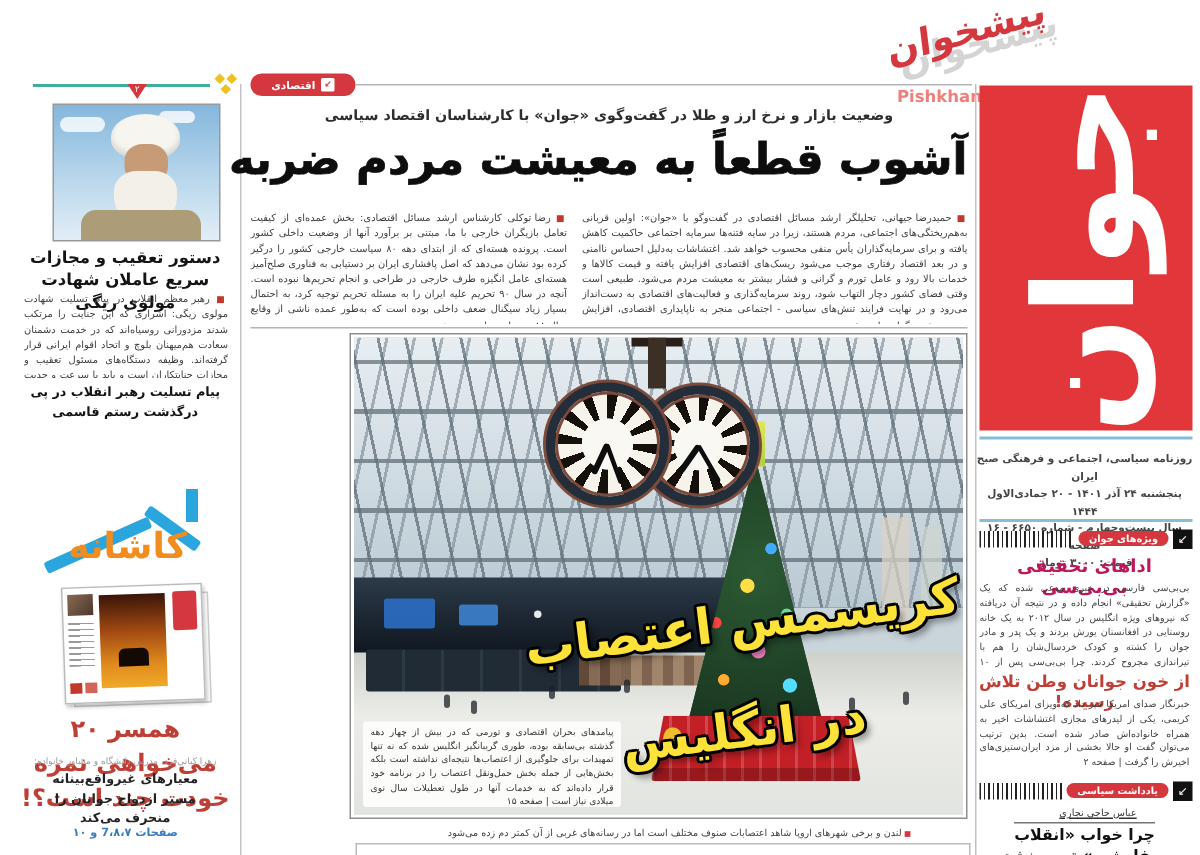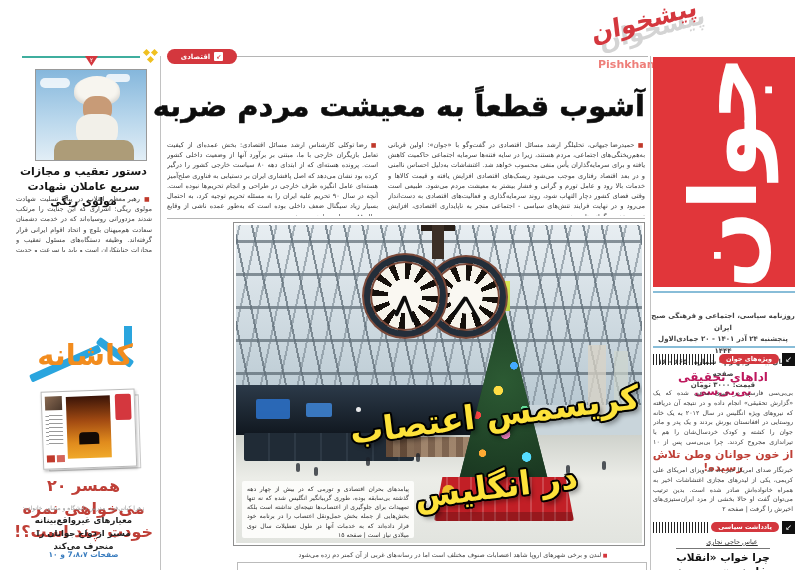--- a/index.html
+++ b/index.html
@@ -16,21 +16,21 @@
   .pk-shadow{position:absolute;left:10px;top:12px;font-size:25px;font-weight:bold;color:#d4d4d4;
              transform:rotate(-15deg) skewX(-8deg);white-space:nowrap;}
   .pk-callig{position:absolute;left:2px;top:4px;font-size:25px;font-weight:bold;color:#d4373e;
              transform:rotate(-15deg) skewX(-8deg);white-space:nowrap;}
   .pk-domain{position:absolute;left:10px;top:56px;font-size:11px;font-weight:bold;color:#ee7f7a;direction:ltr;}
   
   .javan-box{left:653px;top:57px;width:142px;height:230px;background:#e1363a;overflow:hidden;}
   .javan-box span{position:absolute;left:50%;top:50%;transform:translate(-50%,-50%) rotate(-90deg);
                   font-size:92px;font-weight:900;color:#fff;white-space:nowrap;}
   .sep{height:2px;background:#88bdd8;}
-  .mast-info{left:651px;top:311px;width:144px;font-size:7px;line-height:1.65;font-weight:bold;color:#444;text-align:center;}
+  .mast-info{left:651px;top:301px;width:144px;font-size:7px;line-height:1.65;font-weight:bold;color:#444;text-align:center;}
   
   .vline{width:1px;background:#c2c2c2;}
   .hline{height:1px;background:#b5b5b5;}
   
   .sb-line{left:22px;top:56px;width:118px;height:2px;background:#3fae9e;}
   .sb-marker{left:85px;top:56px;width:13px;height:10px;background:#d4373e;color:#fff;font-size:6px;
              line-height:8px;text-align:center;clip-path:polygon(0 0,100% 0,50% 100%);}
   .orn{left:144px;top:48px;width:16px;height:16px;}
   .orn i{position:absolute;width:5px;height:5px;background:#f0c020;transform:rotate(45deg);}
   .tag-econ{left:167px;top:49px;width:70px;height:15px;background:#d4373e;border-radius:8px;display:flex;
@@ -123,21 +123,21 @@
   .sb-headline{left:13px;top:165px;width:141px;font-size:11px;font-weight:bold;color:#141414;line-height:1.35;text-align:center;}
   .sb-body1{left:16px;top:194px;width:136px;height:58px;}
   .sb-subhead{left:13px;top:256px;width:141px;font-size:8.5px;font-weight:bold;color:#141414;line-height:1.5;text-align:center;}
   .sb-body2{left:16px;top:278px;width:136px;height:40px;}
   .kashaneh{left:18px;top:318px;width:134px;height:76px;}
   .roof-l{position:absolute;left:6px;top:26px;width:76px;height:8px;background:#2aa5de;border-radius:2px;
           transform:rotate(-24deg);transform-origin:100% 50%;}
   .roof-r{position:absolute;left:80px;top:18px;width:42px;height:8px;background:#2aa5de;border-radius:2px;
           transform:rotate(36deg);transform-origin:0 50%;}
   .chimney{position:absolute;left:106px;top:8px;width:8px;height:22px;background:#2aa5de;}
-  .kash-text{position:absolute;left:0;top:20px;width:100%;text-align:center;font-size:29px;font-weight:bold;color:#f28c1e;}
+  .kash-text{position:absolute;left:0;top:32px;width:100%;text-align:center;font-size:24px;font-weight:bold;color:#f28c1e;}
   .thumb-wrap{left:42px;top:390px;width:100px;height:84px;transform:rotate(-2deg);}
   .thumb-back{position:absolute;left:6px;top:6px;width:92px;height:74px;background:#fff;border:1px solid #ccc;}
   .thumb-page{position:absolute;left:0;top:0;width:94px;height:78px;background:#fff;border:1px solid #bbb;
               box-shadow:1px 2px 3px rgba(0,0,0,.25);}
   .t-mast{position:absolute;right:3px;top:4px;width:16px;height:26px;background:#d4373e;border-radius:2px;}
   .t-poster{position:absolute;left:24px;top:5px;width:44px;height:62px;
             background:linear-gradient(180deg,#3a1408 0%,#a34b12 40%,#e08b1d 75%,#f0a92a 100%);}
   .t-sil{position:absolute;left:12px;bottom:14px;width:20px;height:12px;background:#140a05;border-radius:4px 4px 0 0;}
   .t-photo{position:absolute;left:3px;top:4px;width:17px;height:14px;background:linear-gradient(135deg,#8a6a52,#4a382c);}
   .t-lines{position:absolute;left:3px;top:22px;width:17px;height:30px;
@@ -183,20 +183,21 @@
     <i style="left:0;top:2px;"></i>
       <i style="left:8px;top:2px;"></i>
       <i style="left:4px;top:9px;"></i>
   </div>
   <div class="abs tag-econ">
     <span class="tag-icon">↙</span>
     <span>اقتصادی</span>
   </div>
   <div class="abs hline" style="left:237px;top:56px;width:411px;"></div>
 
+  <div class="abs kicker center">وضعیت بازار و نرخ ارز و طلا در گفت‌وگوی «جوان» با کارشناسان اقتصاد سیاسی</div>
   <div class="abs headline center">آشوب قطعاً به معیشت مردم ضربه زد</div>
   <div class="abs smalltext bulleted col-r">حمیدرضا جیهانی، تحلیلگر ارشد مسائل اقتصادی در گفت‌وگو با «جوان»: اولین قربانی به‌هم‌ریختگی‌های اجتماعی، مردم هستند، زیرا در سایه فتنه‌ها سرمایه اجتماعی حاکمیت کاهش یافته و برای سرمایه‌گذاران یأس منفی محسوب خواهد شد. اغتشاشات به‌دلیل احساس ناامنی و در بعد اقتصاد رفتاری موجب می‌شود ریسک‌های اقتصادی افزایش یافته و قیمت کالاها و خدمات بالا رود و عامل تورم و گرانی و فشار بیشتر به معیشت مردم می‌شود. طبیعی است وقتی فضای کشور دچار التهاب شود، روند سرمایه‌گذاری و فعالیت‌های اقتصادی به دست‌انداز می‌رود و در نهایت فرایند تنش‌های سیاسی - اجتماعی منجر به ناپایداری اقتصادی، افزایش تورم و تشدید گرانی‌ها می‌شود</div>
   <div class="abs smalltext bulleted col-l">رضا توکلی کارشناس ارشد مسائل اقتصادی: بخش عمده‌ای از کیفیت تعامل بازیگران خارجی با ما، مبتنی بر برآورد آنها از وضعیت داخلی کشور است. پرونده هسته‌ای که از ابتدای دهه ۸۰ سیاست خارجی کشور را درگیر کرده بود نشان می‌دهد که اصل پافشاری ایران بر دستیابی به فناوری صلح‌آمیز هسته‌ای عامل انگیزه طرف خارجی در طراحی و انجام تحریم‌ها نبوده است. آنچه در سال ۹۰ تحریم علیه ایران را به مسئله تحریم توجیه کرد، به احتمال بسیار زیاد سیگنال ضعف داخلی بوده است که به‌طور عمده ناشی از وقایع سال ۸۸ بوده است | همین صفحه</div>
   <div class="abs hline" style="left:167px;top:218px;width:478px;"></div>
 
   <div class="abs photo-frame">
     <div class="photo">
       <div class="roof"></div>
       <div class="floor"></div>
       <div class="mezz">
@@ -239,20 +240,21 @@
   <div class="abs portrait">
     <div class="cloud" style="left:4px;top:8px;width:30px;height:10px;"></div>
     <div class="cloud" style="left:70px;top:4px;width:24px;height:8px;"></div>
     <div class="turban"></div>
     <div class="face"></div>
     <div class="beard"></div>
     <div class="robe"></div>
   </div>
   <div class="abs sb-headline">دستور تعقیب و مجازات سریع عاملان شهادت مولوی ریگی</div>
   <div class="abs smalltext bulleted sb-body1">رهبر معظم انقلاب در پیام تسلیت شهادت مولوی ریگی: اشراری که این جنایت را مرتکب شدند مزدورانی روسیاه‌اند که در خدمت دشمنان سعادت هم‌میهنان بلوچ و اتحاد اقوام ایرانی قرار گرفته‌اند. وظیفه دستگاه‌های مسئول تعقیب و مجازات جنایتکاران است و باید با سرعت و جدیت انجام شود</div>
+  <div class="abs sb-subhead">پیام تسلیت رهبر انقلاب در پی درگذشت رستم قاسمی</div>
 
   <div class="abs kashaneh">
     <div class="roof-l"></div>
     <div class="roof-r"></div>
     <div class="chimney"></div>
     <div class="kash-text">کاشانه</div>
   </div>
 
   <div class="abs thumb-wrap">
     <div class="thumb-back"></div>

